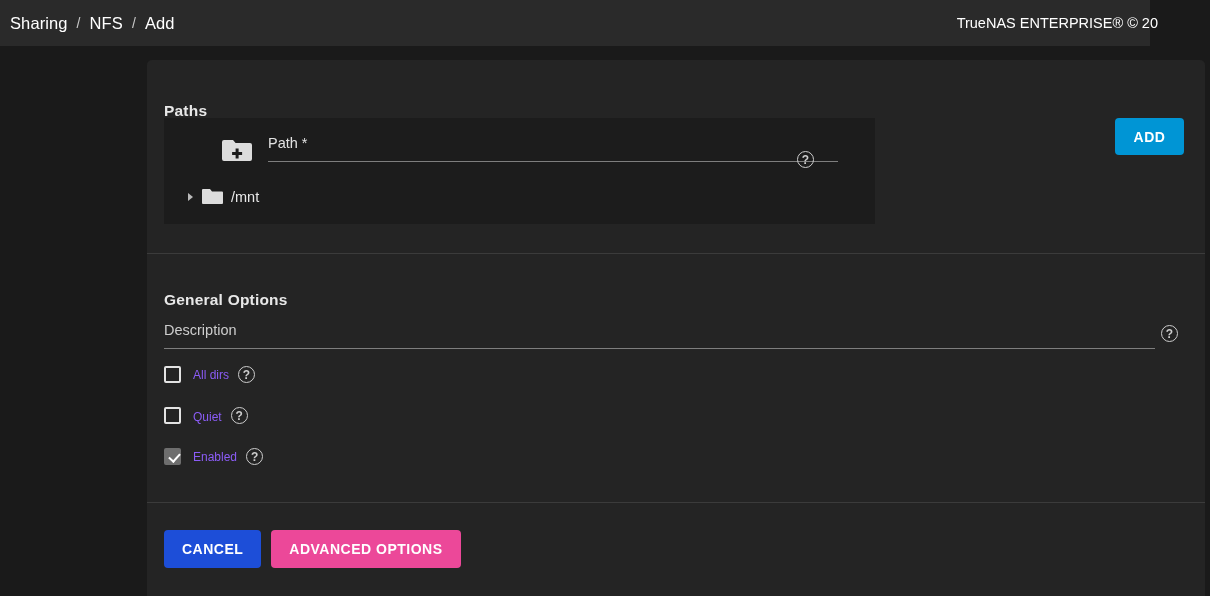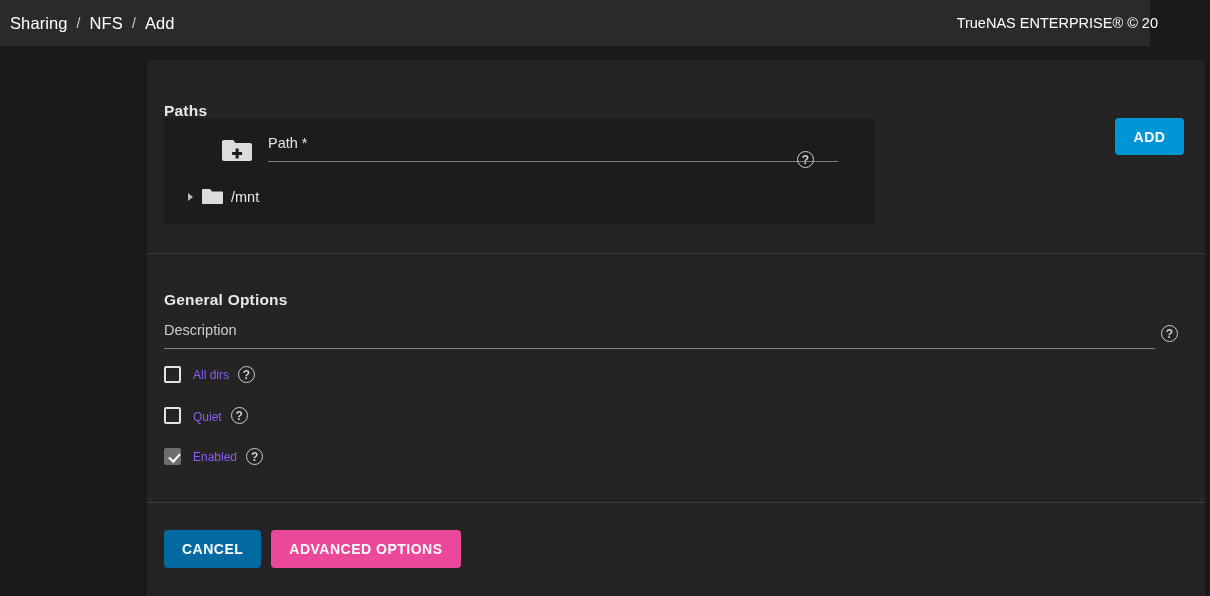--- a/index.html
+++ b/index.html
@@ -289,21 +289,21 @@
     align-items: center;
     justify-content: center;
   }
   .btn-submit {
     background: #1c5773;
     color: #8c9aa1;
     cursor: default;
     min-width: 88px;
   }
   .btn-cancel {
-    background: #0369a1;
+    background: #1d4ed8;
     color: #ffffff;
     min-width: 94px;
   }
   .btn-advanced {
     background: #ec4899;
     color: #ffffff;
     min-width: 175px;
   }
 </style>
 </head>

